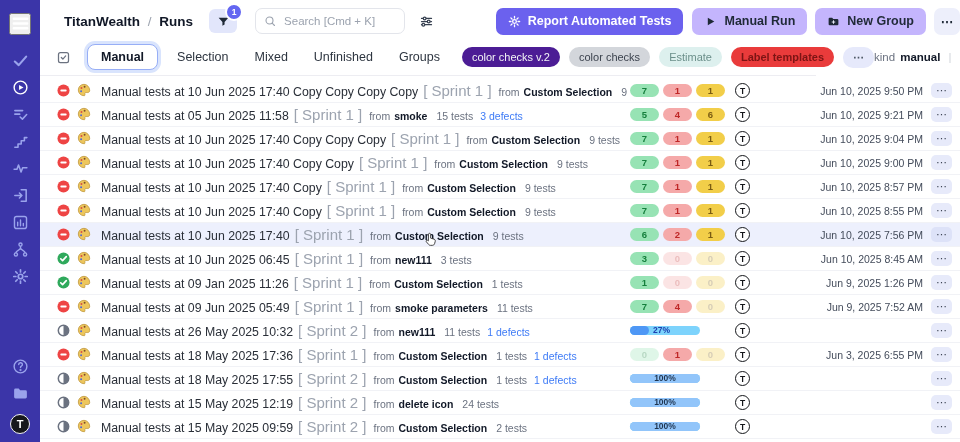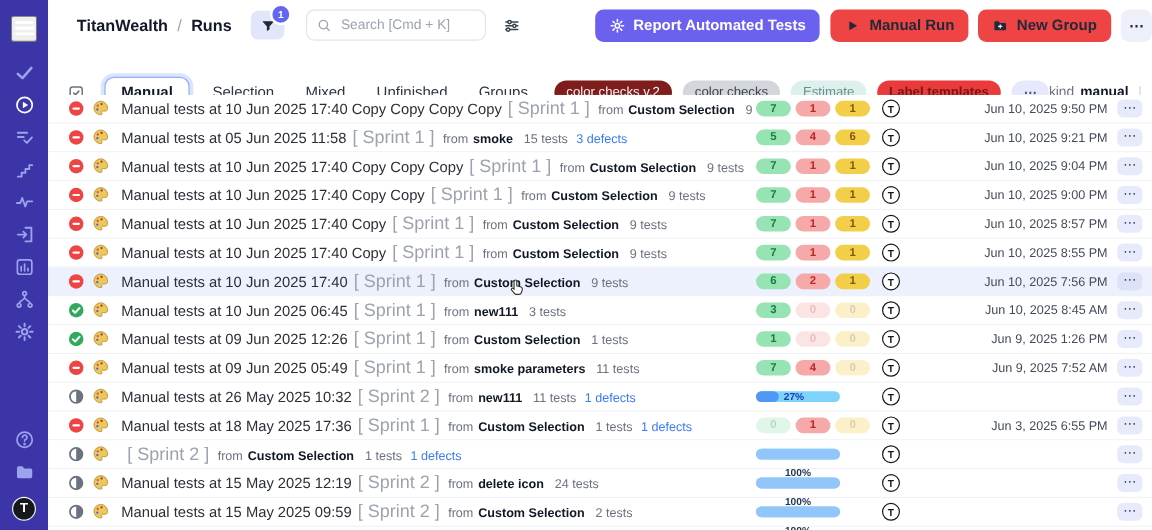--- a/index.html
+++ b/index.html
@@ -27,31 +27,31 @@
   .searchbox{display:flex;align-items:center;gap:6px;margin-left:18px;width:150px;height:26px;border:1px solid #e3e5eb;border-radius:7px;padding:0 8px;box-sizing:border-box;background:#fff;}
   .searchbox svg{width:12px;height:12px;color:#9ca3af;flex:0 0 auto;}
   .searchbox input{border:none;outline:none;width:100%;font-size:11.5px;color:#374151;font-family:"Liberation Sans",sans-serif;background:transparent;}
   .searchbox input::placeholder{color:#9ca3af;}
   .sliders{margin-left:12px;color:#374151;display:flex;cursor:pointer;background:none;border:none;padding:2px;}
   .sliders svg{width:15px;height:15px;}
   .hspacer{flex:1;}
   .btn{display:flex;align-items:center;gap:7px;height:27px;border:none;border-radius:7px;font-size:12.5px;font-weight:600;padding:0 12px;cursor:pointer;font-family:"Liberation Sans",sans-serif;white-space:nowrap;}
   .btn svg{width:13px;height:13px;}
   .btn-primary{background:#6b61ee;color:#fff;margin-right:9px;}
-  .btn-light{background:#ef4444;color:#1f2937;margin-right:8px;}
+  .btn-light{background:#c4b5fd;color:#1f2937;margin-right:8px;}
   .btn-more{background:#edeffb;color:#1f2937;width:26px;padding:0;justify-content:center;margin-right:0;font-weight:bold;}
 
   
-  .filterbar{position:absolute;left:40px;top:59px;width:776px;height:37px;display:flex;align-items:center;background:#fff;border-bottom:1px solid #ededf2;box-sizing:border-box;padding:0 10px 0 16px;}
+  .filterbar{position:absolute;left:40px;top:39px;width:776px;height:37px;display:flex;align-items:center;background:#fff;border-bottom:1px solid #ededf2;box-sizing:border-box;padding:0 10px 0 16px;}
   .tasks-ic{color:#6b7280;display:flex;margin-right:10px;}
   .tasks-ic svg{width:15px;height:15px;}
   .tab{border:none;background:none;font-size:12.5px;color:#2d3540;padding:5px 13px;border-radius:8px;cursor:pointer;font-family:"Liberation Sans",sans-serif;white-space:nowrap;}
   .tab.active{border:1px solid #97aef6;box-shadow:0 0 0 3px #d9e4fd;font-weight:600;color:#111827;background:#fff;margin:0 6px;}
   .tag{border:none;font-size:11px;padding:4px 10px;border-radius:10px;margin-left:9px;cursor:pointer;font-family:"Liberation Sans",sans-serif;white-space:nowrap;}
-  .tag-dark{background:#7f1d1d;color:#f3f4f6;text-decoration:underline;}
+  .tag-dark{background:#4c1d95;color:#f3f4f6;}
   .tag-gray{background:#d3d6db;color:#3c434e;}
   .tag-teal{background:#ddf0ee;color:#6b8f8a;}
   .tag-red{background:#e93b3b;color:#7c1414;font-weight:600;}
   .tag-more{background:#e6e9fb;color:#4b5563;font-weight:bold;}
   .summary{margin-left:auto;display:flex;align-items:center;gap:5px;font-size:11.5px;color:#6b7280;white-space:nowrap;}
   .summary .strong{color:#111827;font-weight:bold;}
   .summary .bar{color:#d1d5db;margin:0 3px;}
 
   
   .table{position:absolute;left:40px;top:79px;width:920px;height:363px;overflow:hidden;}
@@ -74,21 +74,21 @@
   .pill.g{background:#97e3b4;color:#157f3c;}
   .pill.r{background:#f5a9a9;color:#bf2727;}
   .pill.y{background:#f2ce49;color:#7a5c12;}
   .pill.muted{opacity:.3;}
   .pbar{position:relative;width:70px;height:9px;border-radius:5px;background:#7dd3fc;}
   .pfill{position:absolute;left:0;top:0;height:9px;border-radius:5px;}
   .pfill.partial{background:#4e97f5;}
   .pfill.full{background:#92c5fa;}
   .plabel{position:absolute;top:0;font-size:8.5px;font-weight:bold;line-height:9px;}
   .plabel.partial{color:#1e40af;}
-  .plabel.full{color:#1f3550;left:0;width:100%;text-align:center;margin-top:16px;}
+  .plabel.full{color:#1f3550;left:0;width:100%;text-align:center;}
   .ravatar{flex:0 0 20px;display:flex;justify-content:flex-start;}
   .avatar-c{width:15px;height:15px;border-radius:50%;border:1.4px solid #15171b;box-sizing:border-box;background:#fff;color:#15171b;font-size:8.5px;font-weight:bold;display:flex;align-items:center;justify-content:center;}
   .rright{flex:1;display:flex;align-items:center;justify-content:flex-end;gap:8px;}
   .time{font-size:10.5px;color:#444c5b;white-space:nowrap;}
   .menu-btn{width:21px;height:15px;border:none;border-radius:5px;background:#e7eafa;color:#3f4656;font-size:11px;line-height:11px;display:flex;align-items:center;justify-content:center;cursor:pointer;padding:0;}
   .row.hl .menu-btn{background:#dde2f8;}
 
   .cursor{position:absolute;left:424px;top:231px;width:14px;height:16px;pointer-events:none;z-index:50;}
 </style>
 </head>
@@ -583,21 +583,21 @@
           </span>
           <span class="emoji">
             <svg viewBox="0 0 16 16">
               <path d="M8 1.5A6.5 6.5 0 1 0 8 14.5c1.1 0 1.5-.8 1-1.6-.5-1 .2-2 1.5-2h1.8c1.4 0 2.2-1.1 2.2-2.6A6.8 6.8 0 0 0 8 1.5z" fill="#edc65c" stroke="#b98e2f" stroke-width="0.8"></path>
               <circle cx="5.1" cy="5.8" r="1.1" fill="#d94f43"></circle>
               <circle cx="8.7" cy="4.3" r="1.1" fill="#7c4a2b"></circle>
               <circle cx="4.7" cy="9.4" r="1.1" fill="#4a66d8"></circle>
             </svg>
           </span>
           <span class="tw">
-            <span class="rtitle">Manual tests at 09 Jun 2025 12:26</span>
+            <span class="rtitle">Manual tests at 09 Jan 2025 11:26</span>
             <span class="sprint">[ Sprint 1 ]</span>
             <span class="fromlbl">from</span>
             <span class="source">Custom Selection</span>
             <span class="tests">1 tests</span>
           </span>
         </span>
         <span class="rstats">
           <span class="pill g">1</span>
           <span class="pill r muted">0</span>
           <span class="pill y muted">0</span>
@@ -734,20 +734,21 @@
           </span>
           <span class="emoji">
             <svg viewBox="0 0 16 16">
               <path d="M8 1.5A6.5 6.5 0 1 0 8 14.5c1.1 0 1.5-.8 1-1.6-.5-1 .2-2 1.5-2h1.8c1.4 0 2.2-1.1 2.2-2.6A6.8 6.8 0 0 0 8 1.5z" fill="#edc65c" stroke="#b98e2f" stroke-width="0.8"></path>
               <circle cx="5.1" cy="5.8" r="1.1" fill="#d94f43"></circle>
               <circle cx="8.7" cy="4.3" r="1.1" fill="#7c4a2b"></circle>
               <circle cx="4.7" cy="9.4" r="1.1" fill="#4a66d8"></circle>
             </svg>
           </span>
           <span class="tw">
+            <span class="rtitle">Manual tests at 18 May 2025 17:55</span>
             <span class="sprint">[ Sprint 2 ]</span>
             <span class="fromlbl">from</span>
             <span class="source">Custom Selection</span>
             <span class="tests">1 tests</span>
             <span class="defects">1 defects</span>
           </span>
         </span>
         <span class="rstats">
           <span class="pbar">
             <span class="pfill full" style="width:100%;"></span>

